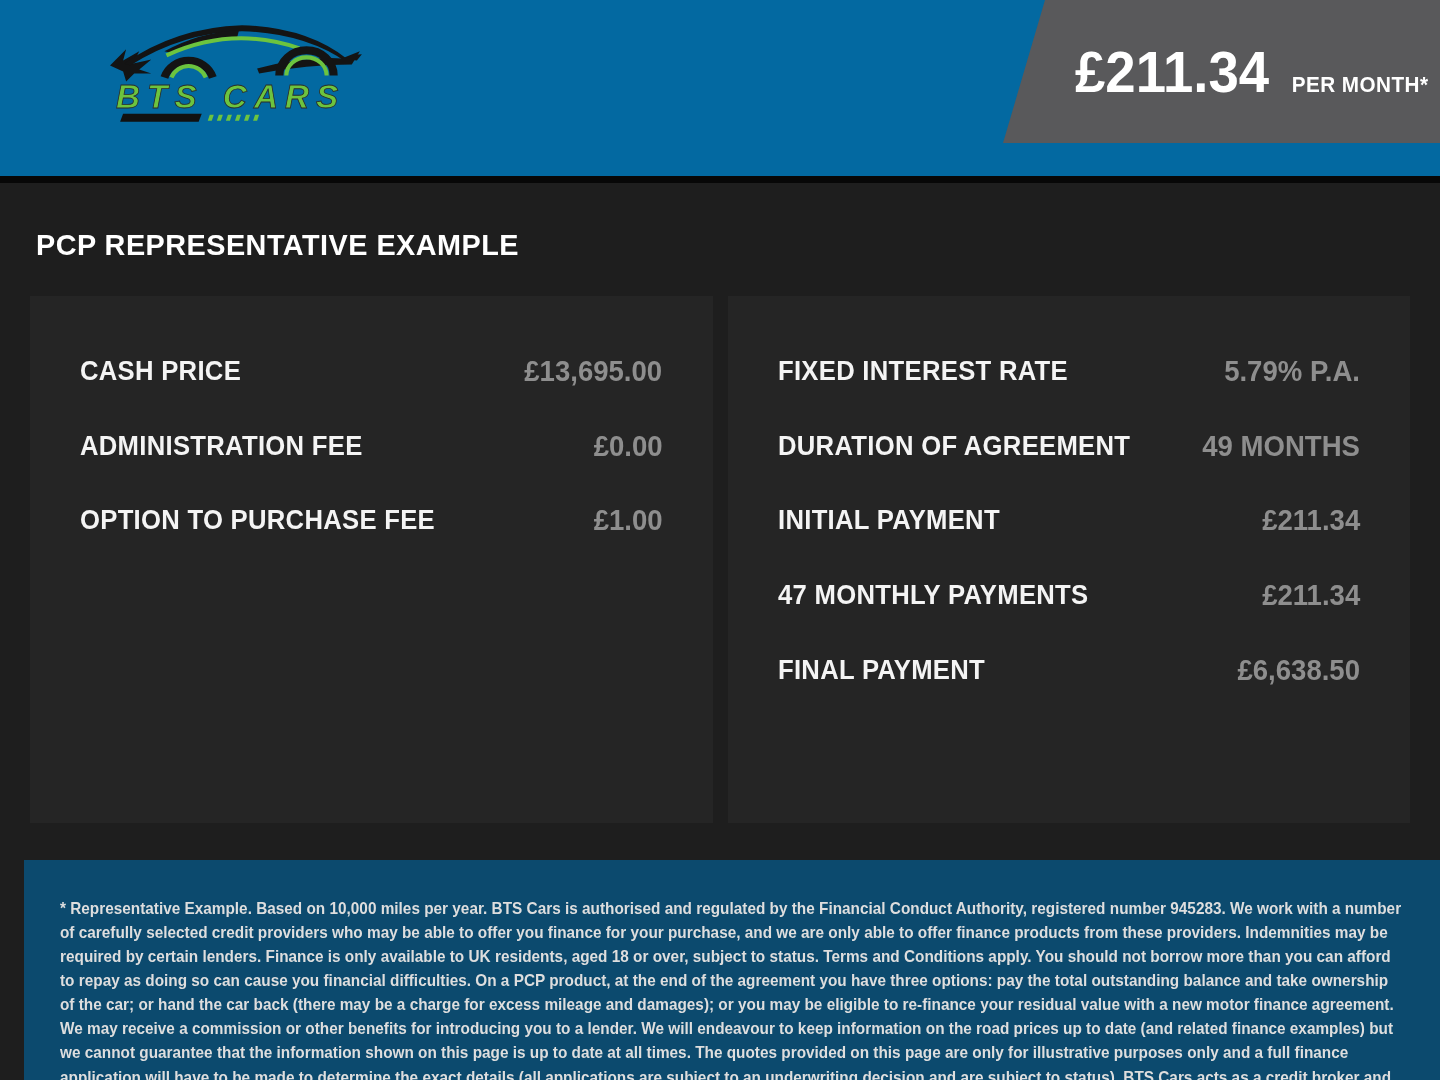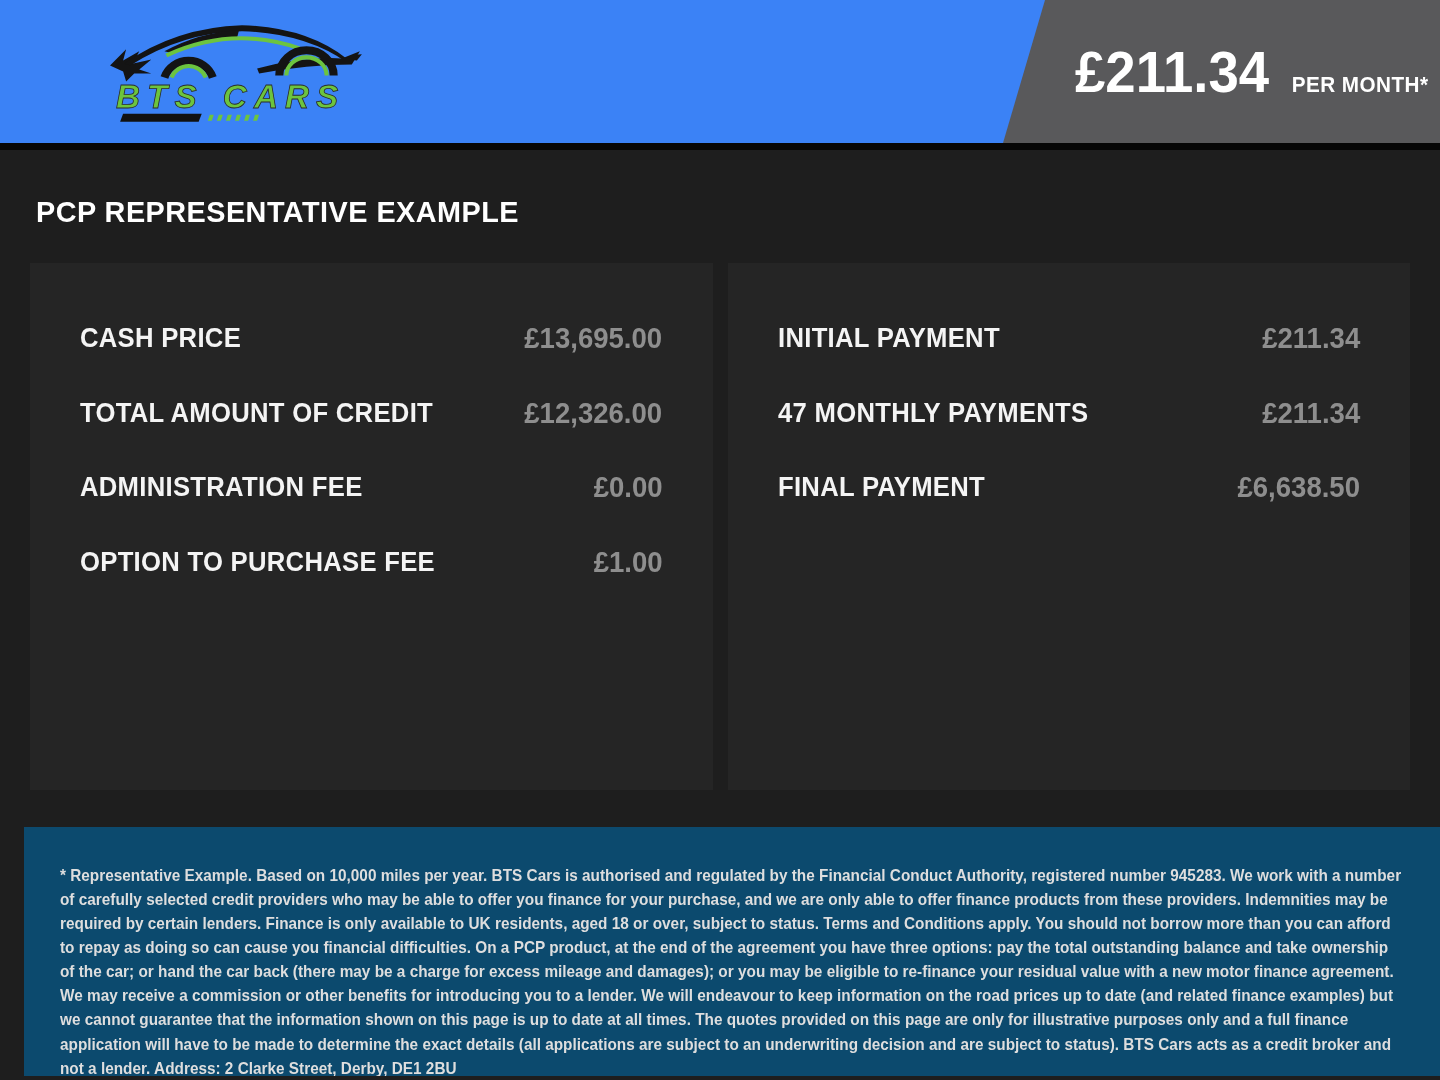--- a/index.html
+++ b/index.html
@@ -6,22 +6,22 @@
   html, body { width: 1440px; height: 1080px; }
   body {
     font-family: "Liberation Sans", sans-serif;
     background: #1e1e1e;
     overflow: hidden;
   }
 
   
   .header {
     position: relative;
-    height: 143px;
-    background: #3b82f6;
+    height: 176px;
+    background: #0369a1;
     overflow: hidden;
   }
   .logo {
     position: absolute;
     left: 106px;
     top: 14px;
     width: 272px;
     height: 118px;
   }
   .price-banner {
@@ -180,34 +180,38 @@
   <h1 class="page-title">PCP REPRESENTATIVE EXAMPLE</h1>
 
   <div class="panels">
 
     <div class="panel">
       <div class="finance-row">
         <span class="finance-label">CASH PRICE</span>
         <span class="finance-value">£13,695.00</span>
       </div>
       <div class="finance-row">
-        <span class="finance-label">TOTAL AMOUNT OF CREDIT</span>
-        <span class="finance-value">£12,326.00</span>
-      </div>
-      <div class="finance-row">
         <span class="finance-label">ADMINISTRATION FEE</span>
         <span class="finance-value">£0.00</span>
       </div>
       <div class="finance-row">
         <span class="finance-label">OPTION TO PURCHASE FEE</span>
         <span class="finance-value">£1.00</span>
       </div>
     </div>
 
     <div class="panel">
+      <div class="finance-row">
+        <span class="finance-label">FIXED INTEREST RATE</span>
+        <span class="finance-value">5.79% P.A.</span>
+      </div>
+      <div class="finance-row">
+        <span class="finance-label">DURATION OF AGREEMENT</span>
+        <span class="finance-value">49 MONTHS</span>
+      </div>
       <div class="finance-row">
         <span class="finance-label">INITIAL PAYMENT</span>
         <span class="finance-value">£211.34</span>
       </div>
       <div class="finance-row">
         <span class="finance-label">47 MONTHLY PAYMENTS</span>
         <span class="finance-value">£211.34</span>
       </div>
       <div class="finance-row">
         <span class="finance-label">FINAL PAYMENT</span>

